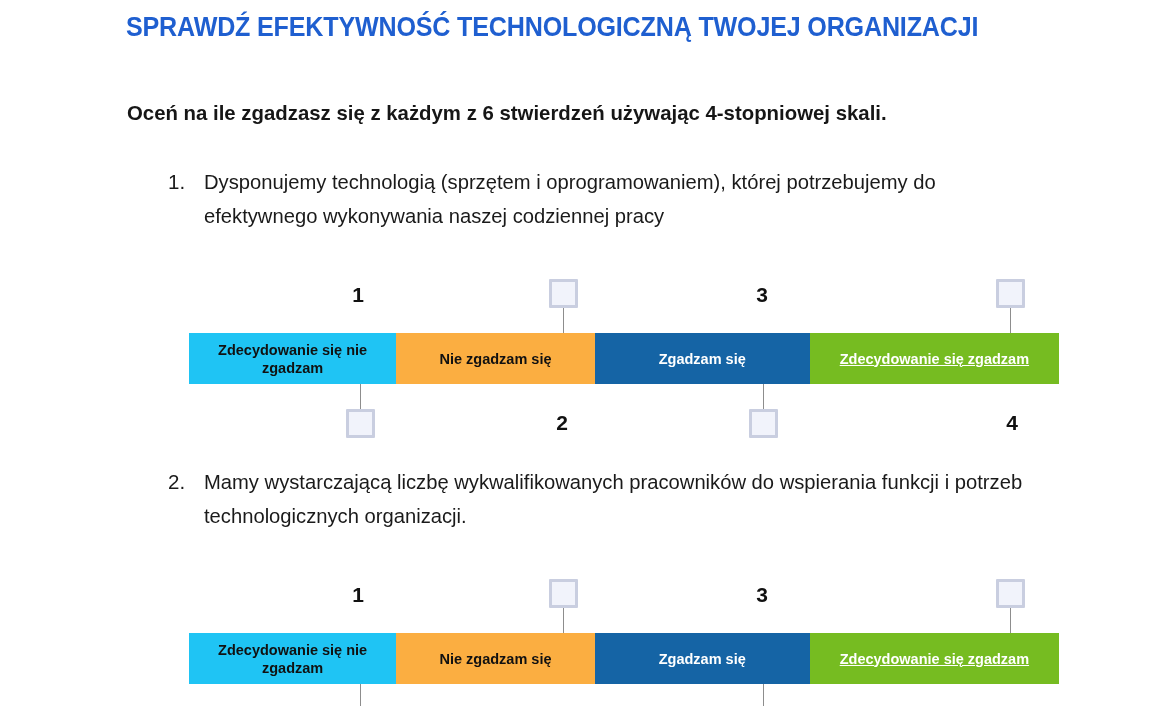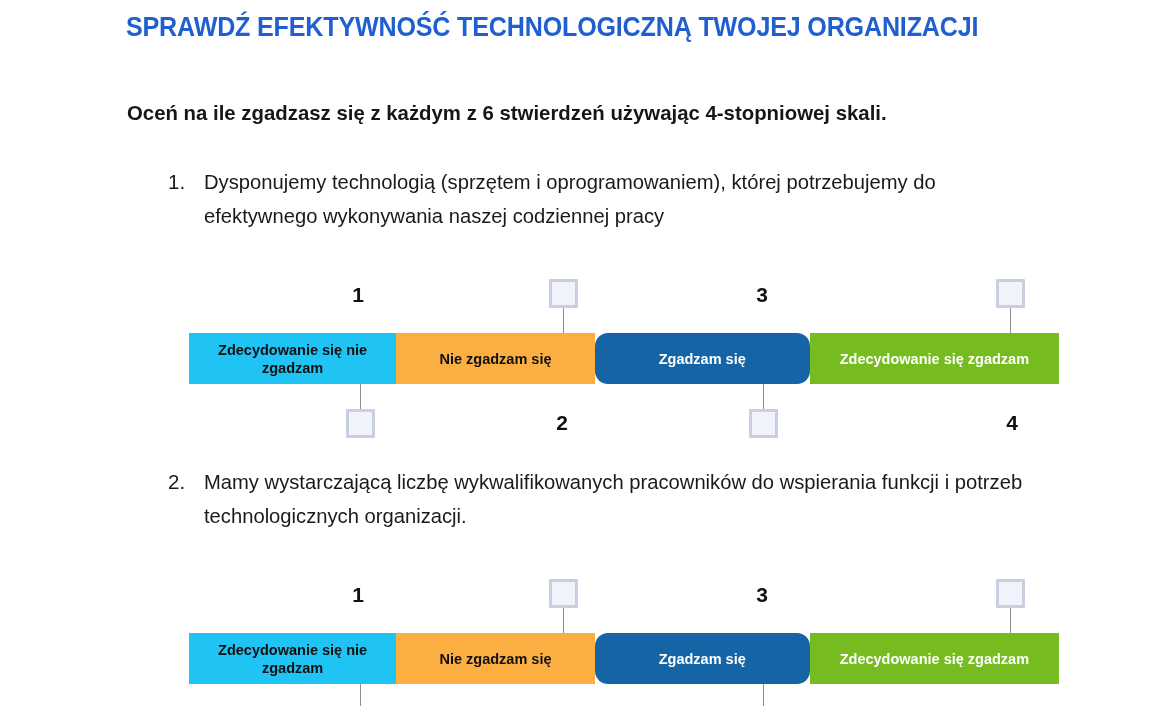--- a/index.html
+++ b/index.html
@@ -103,22 +103,22 @@
     text-align: center;
     font-family: "Liberation Sans Narrow", "Liberation Sans", sans-serif;
     font-weight: bold;
     font-size: 14.5px;
     line-height: 18px;
     padding: 0 6px;
     box-sizing: border-box;
   }
   .seg-1 { width: 212px; }
   .seg-2 { width: 203px; }
-  .seg-3 { width: 220px; border-radius: 13px; }
-  .seg-4 { width: 255px; }
+  .seg-3 { width: 220px; }
+  .seg-4 { width: 255px; text-decoration: underline; }
 
   
   .tick {
     position: absolute;
     width: 1px;
     background: #8d8d8d;
   }
   .tick.up   { top: 33px; height: 25px; }
   .tick.down { top: 109px; height: 25px; }
 

